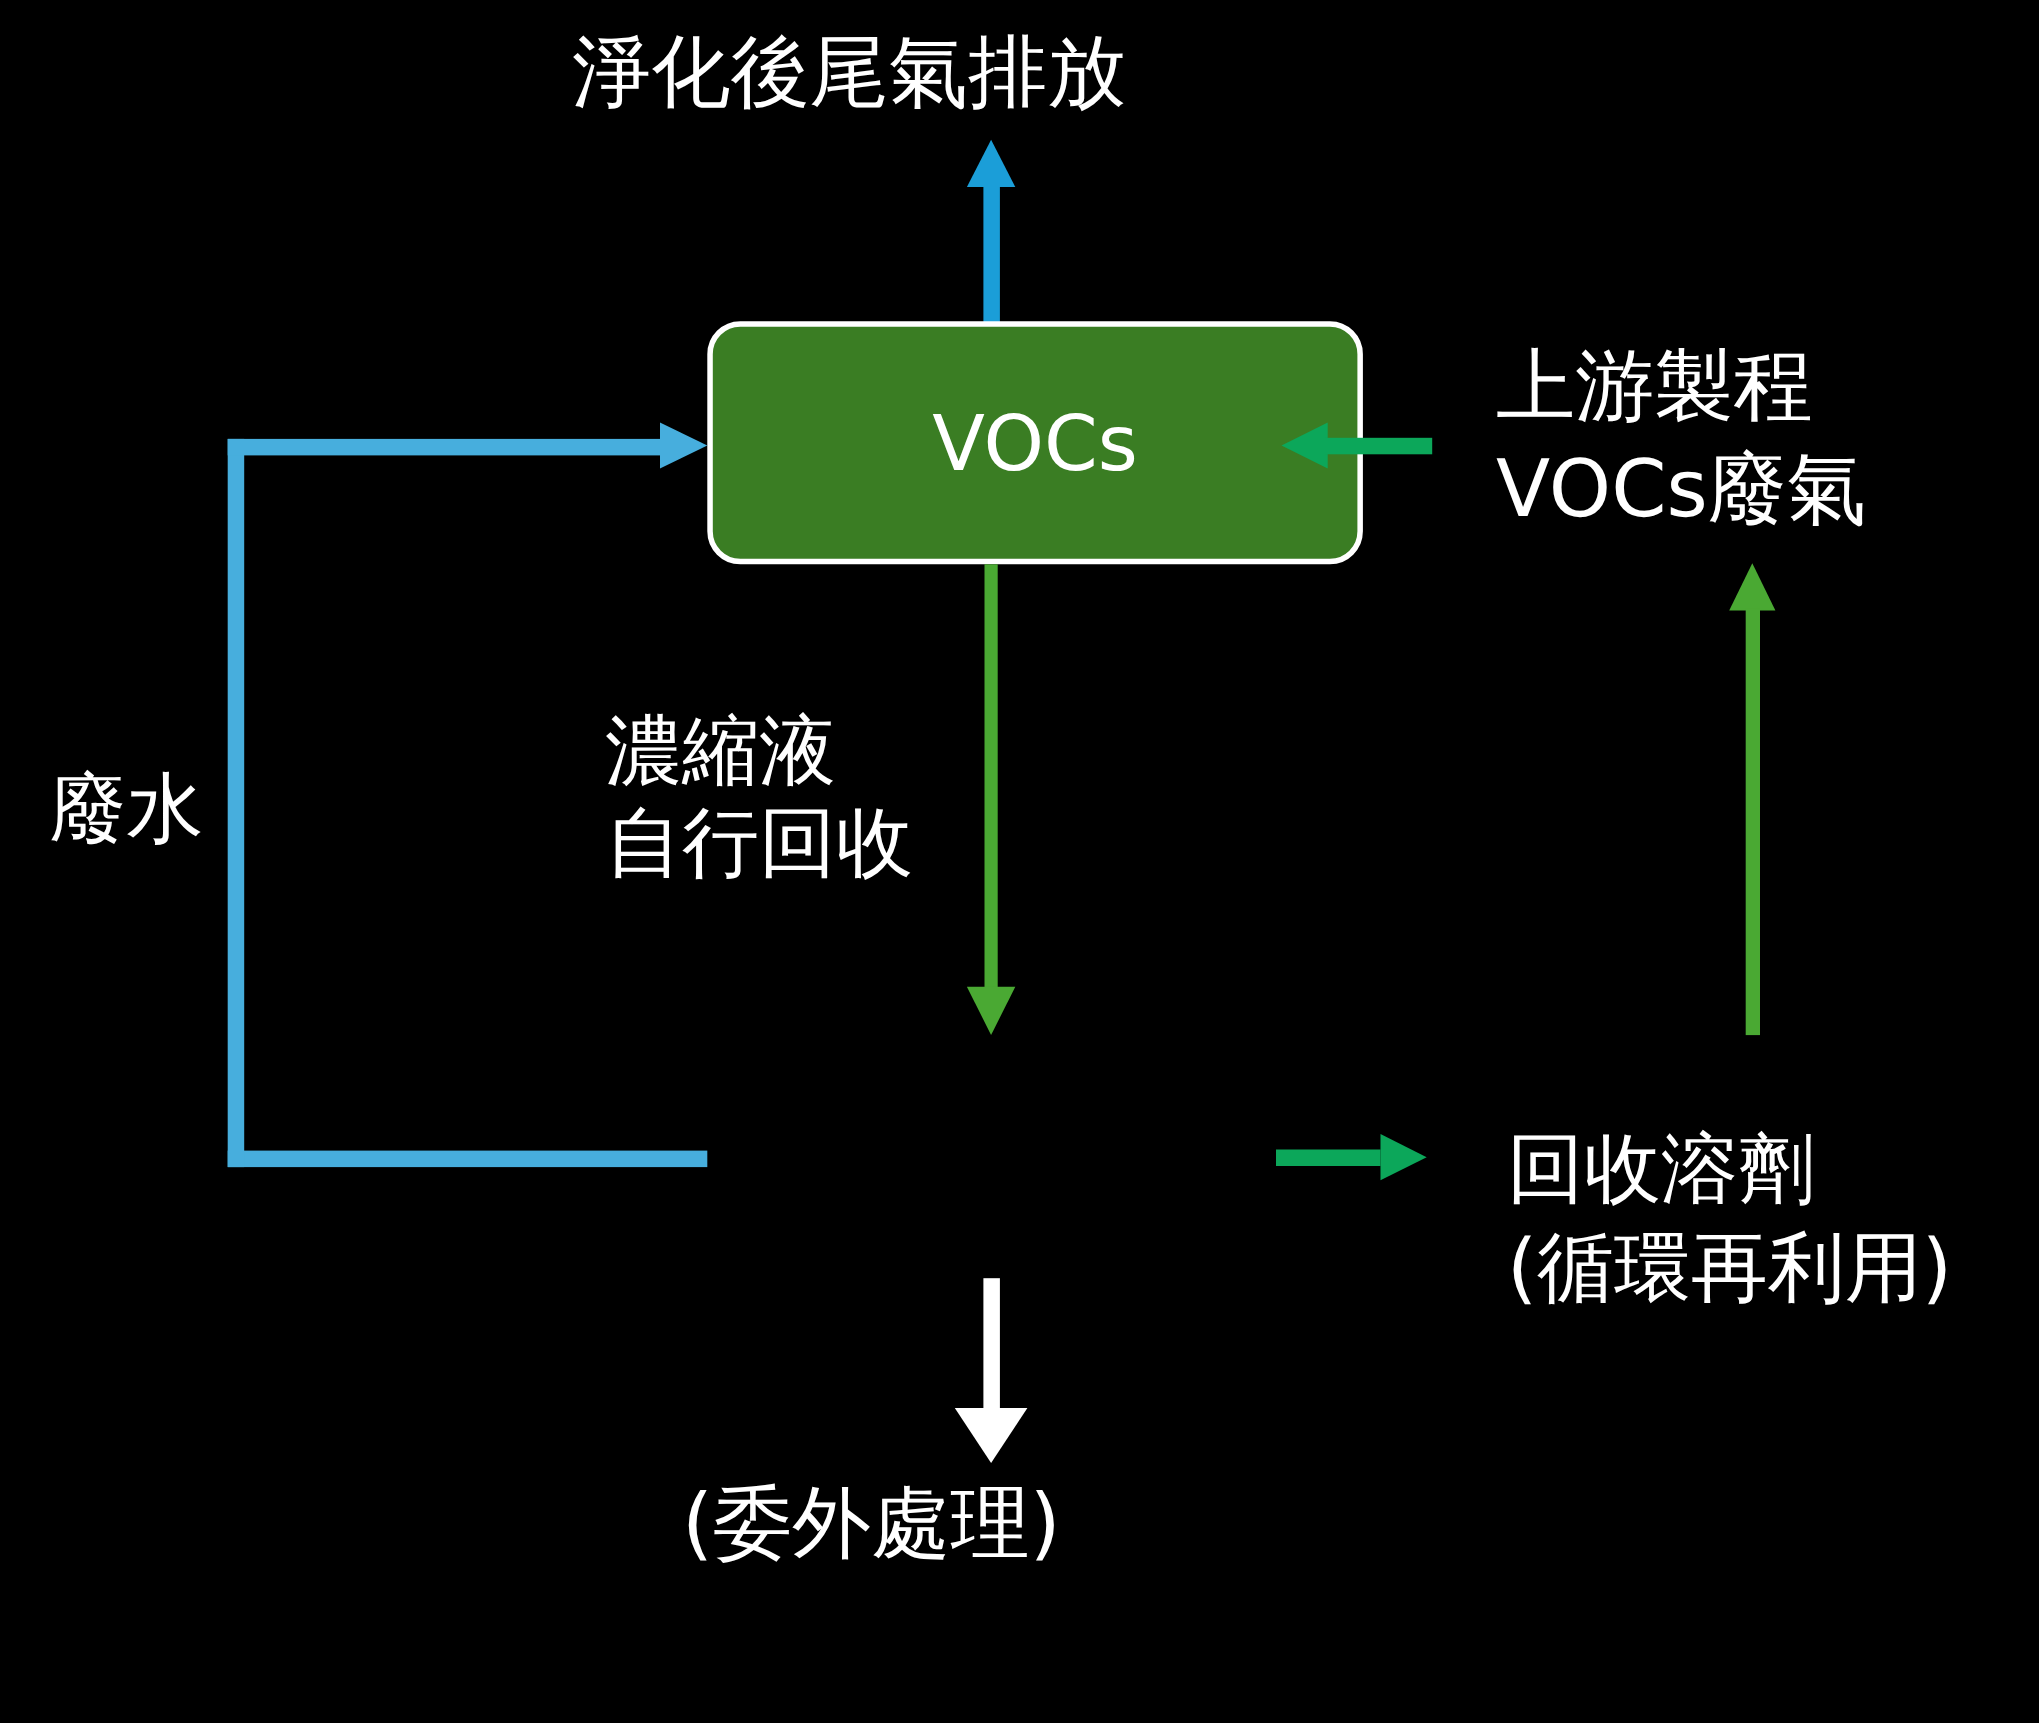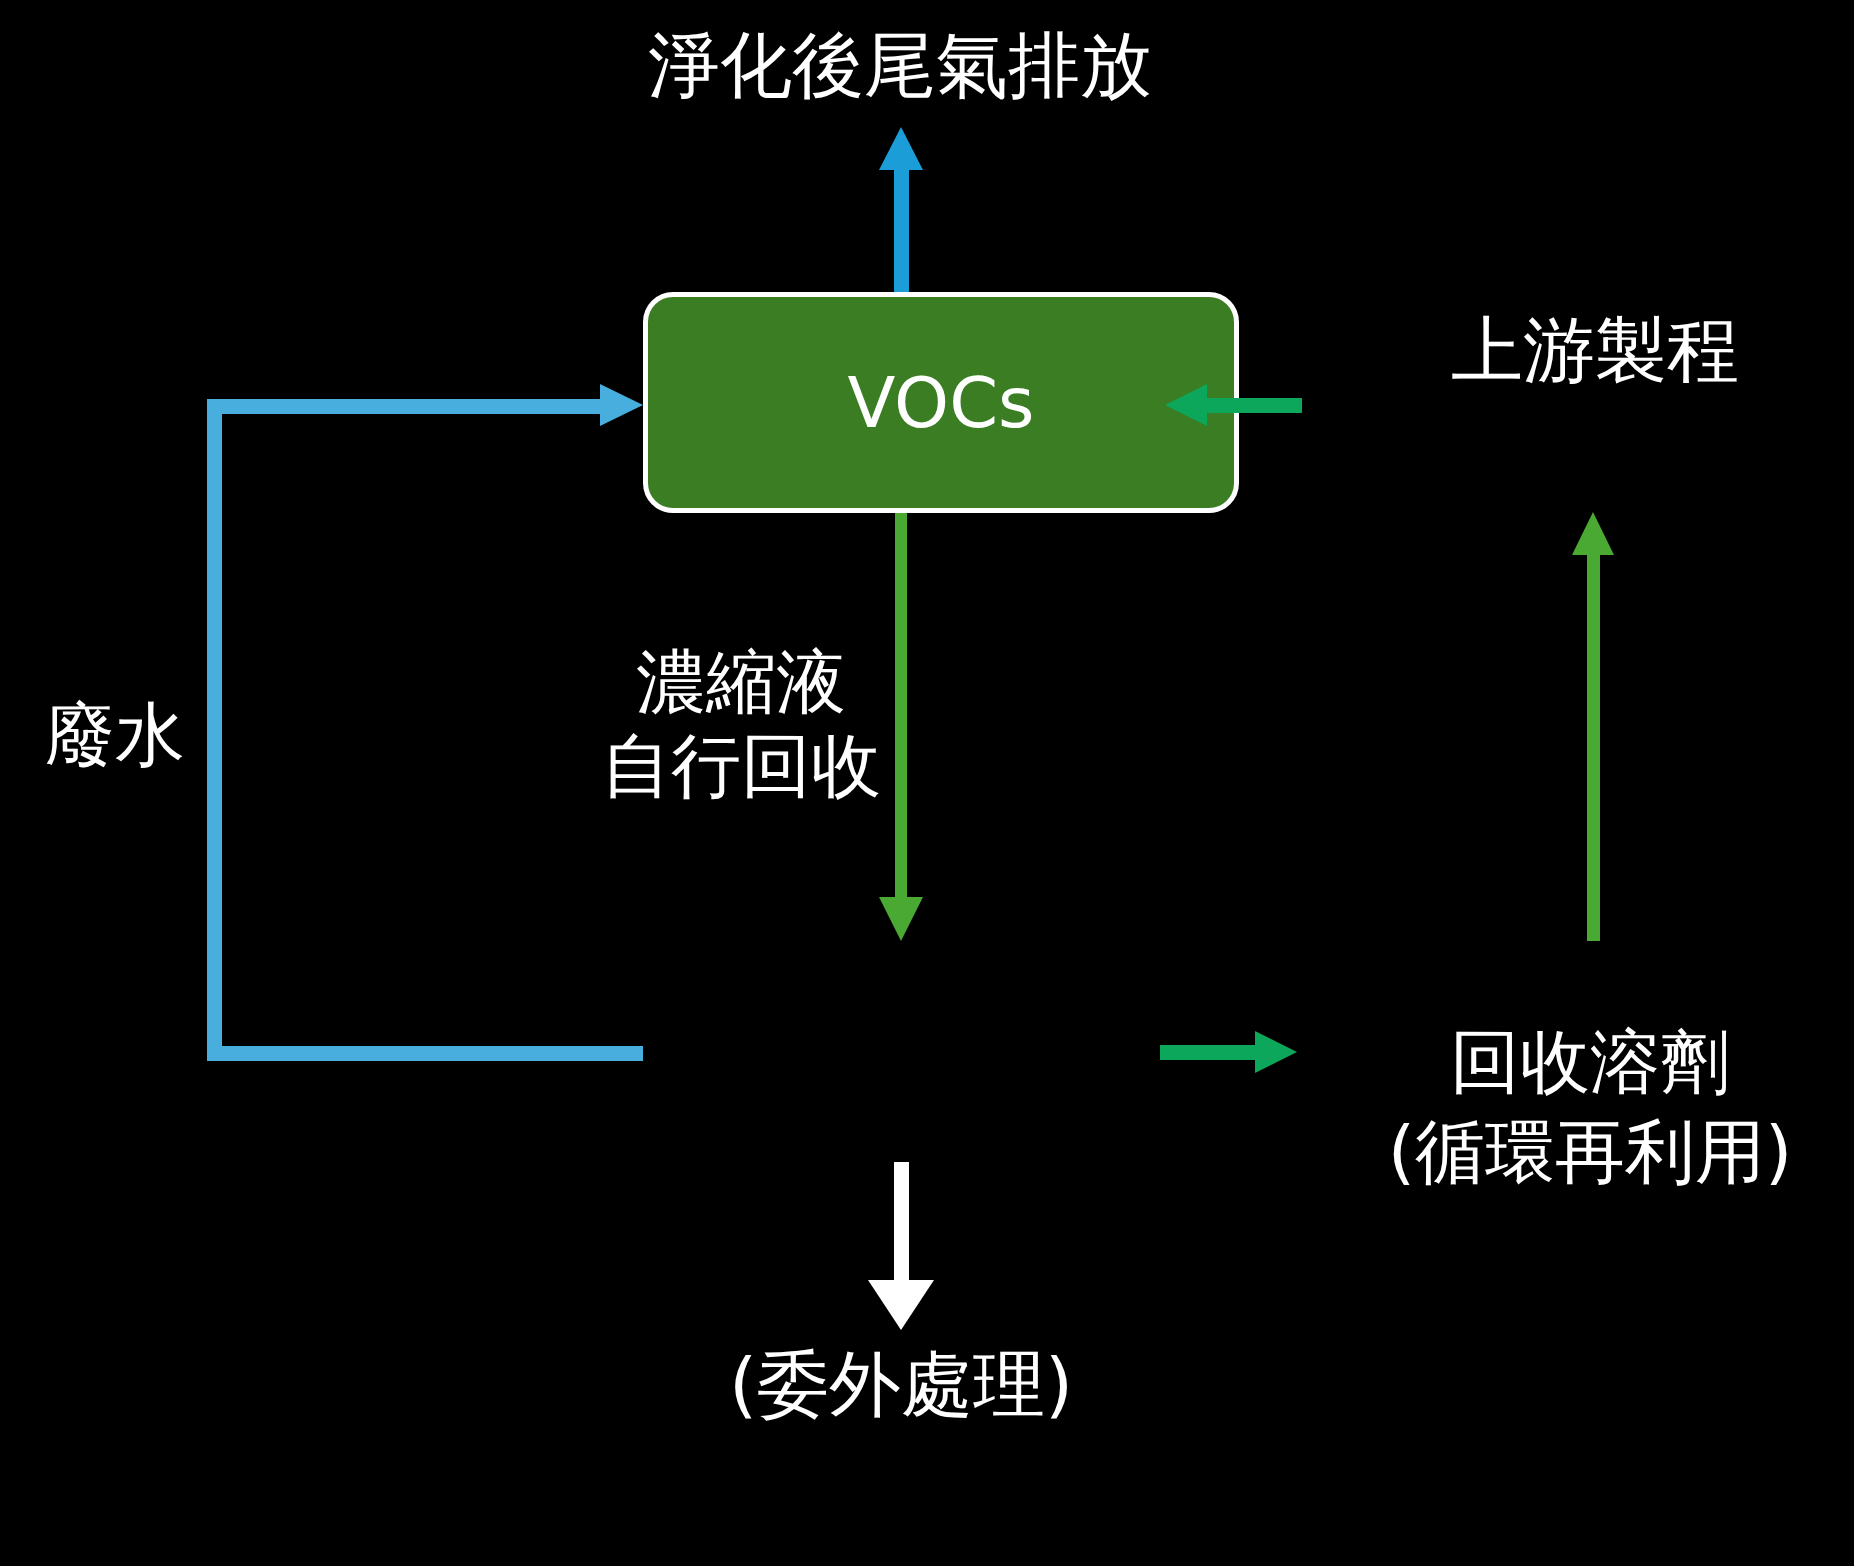--- a/index.html
+++ b/index.html
@@ -6,21 +6,21 @@
   #canvas{
     position:relative;
     width:1854px;height:1566px;
     background:var(--background,#000);
     font-family:"DejaVu Sans","Liberation Sans",sans-serif;
     color:#fff;
     overflow:hidden;
   }
   .label{position:absolute;color:var(--text,#fff);white-space:nowrap;}
   .label .line{display:block;}
-  .center{text-align:center;}
+  .center{}
   .box{
     position:absolute;box-sizing:border-box;
     background:var(--box-green,#3a7d23);
     display:flex;flex-direction:column;justify-content:center;align-items:center;
     color:var(--text,#fff);
   }
   .shaft{position:absolute;}
   .head{position:absolute;width:0;height:0;}
 
   
@@ -77,20 +77,21 @@
 
   <div id="box-vocs-recovery" class="box">
     <span class="line">VOCs</span>
   </div>
 
   <div id="arrow-upstream-head" class="head"></div>
   <div id="arrow-upstream-shaft" class="shaft"></div>
 
   <div id="label-upstream" class="label center">
     <span class="line">上游製程</span>
+    <span class="line">VOCs廢氣</span>
   </div>
 
   <div id="arrow-concentrate-shaft" class="shaft"></div>
   <div id="arrow-concentrate-head" class="head"></div>
 
   <div id="label-concentrate" class="label center">
     <span class="line">濃縮液</span>
     <span class="line">自行回收</span>
   </div>
 

